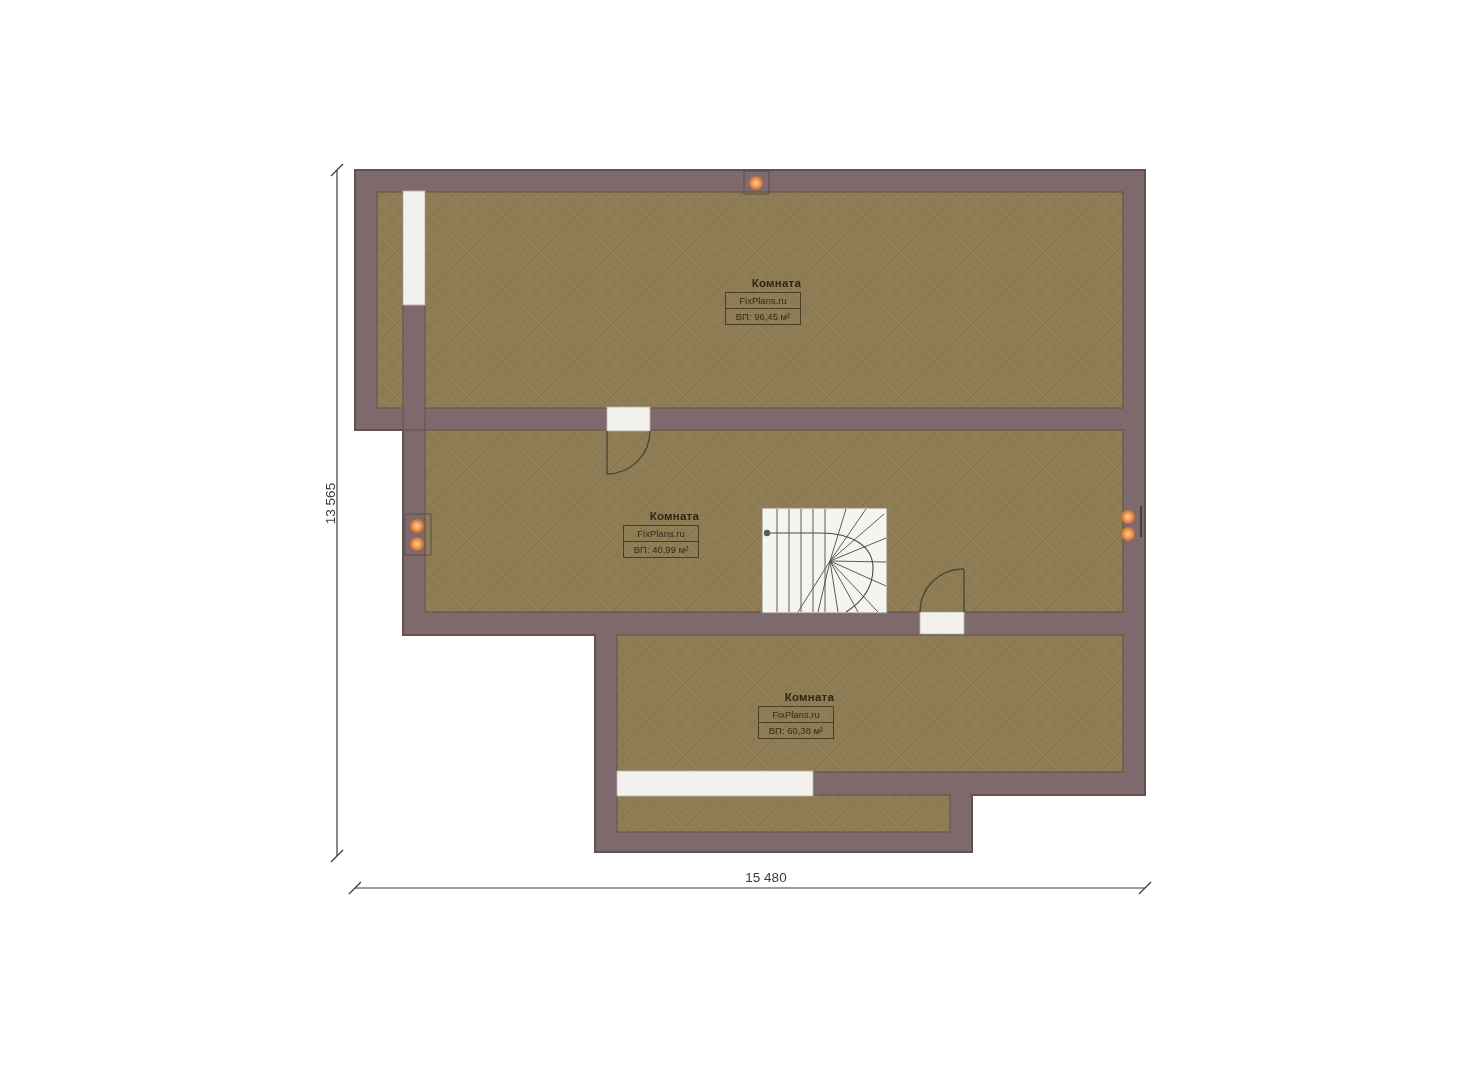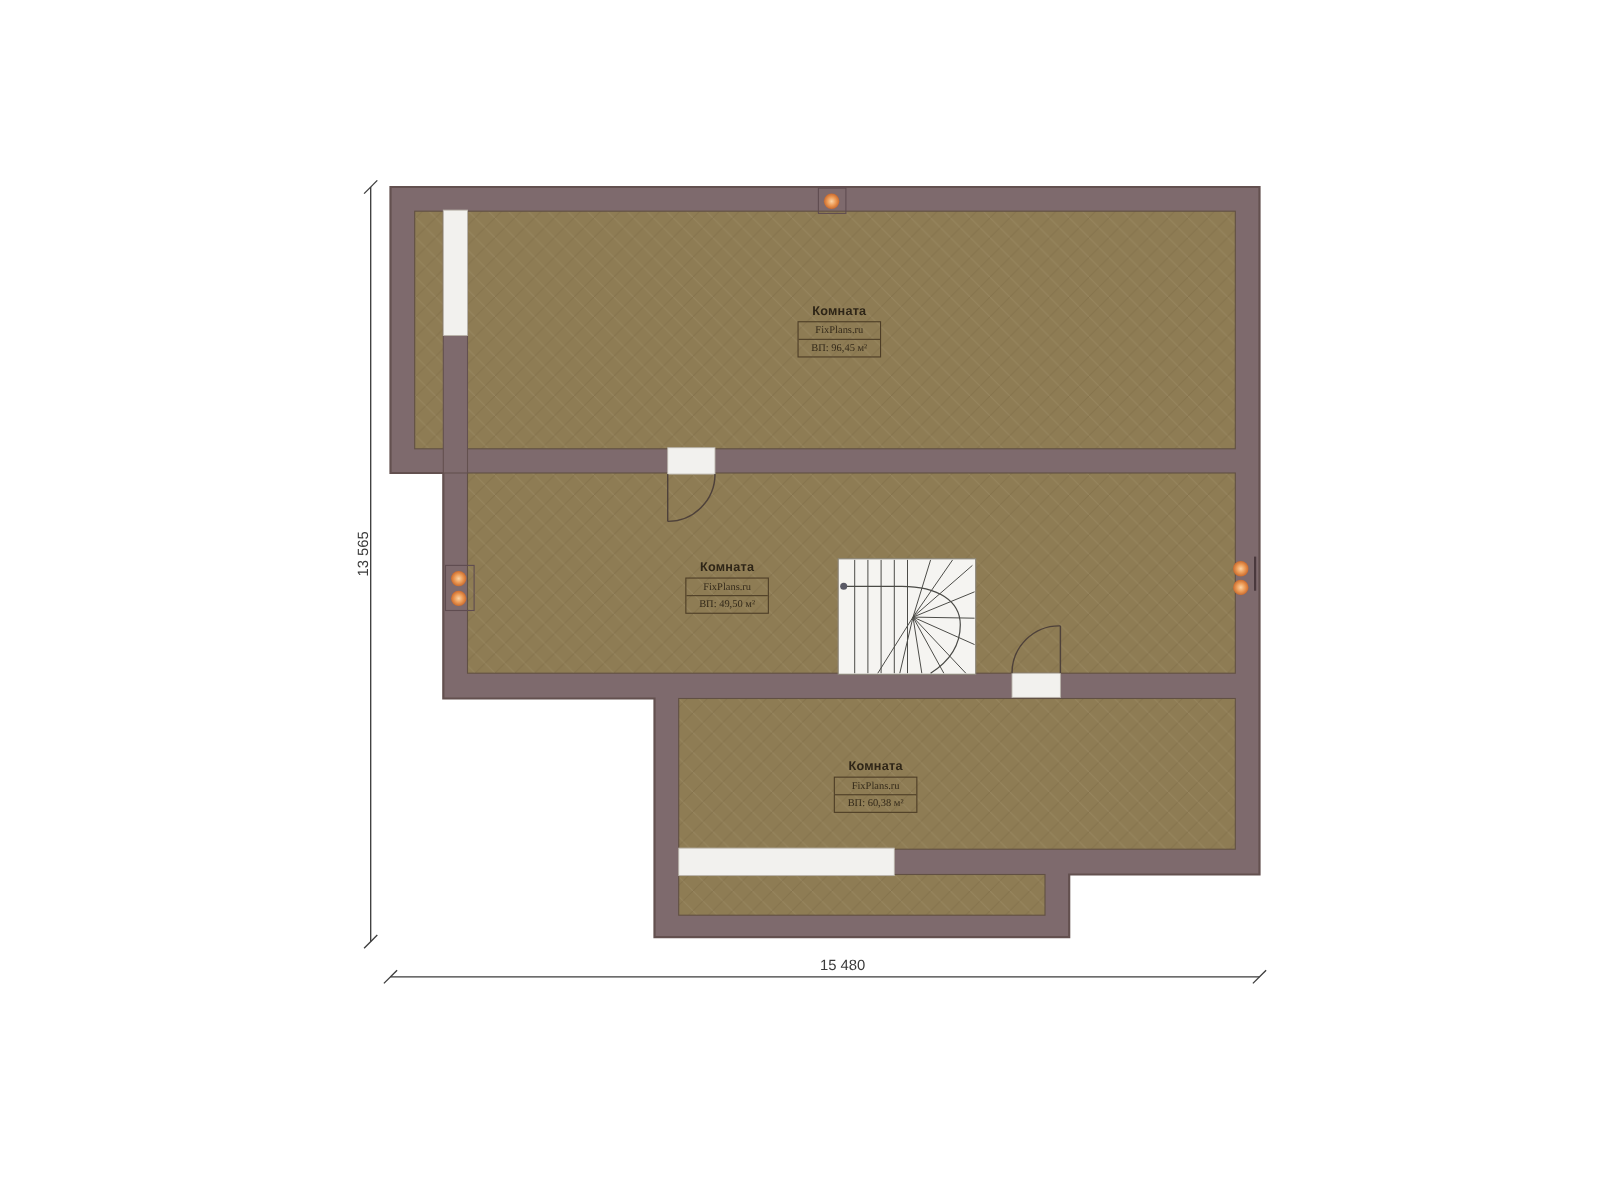--- a/index.html
+++ b/index.html
@@ -3,23 +3,23 @@
 <meta charset="utf-8">
 <style>
   html,body{margin:0;padding:0;width:1474px;height:1080px;background:#ffffff;
     font-family:"Liberation Sans", sans-serif;overflow:hidden;}
   .stage{position:relative;width:1474px;height:1080px;}
   .plan-svg{position:absolute;left:0;top:0;}
 
   
   .room-label{position:absolute;transform:translateX(-50%);text-align:center;}
   .room-name{font-size:11.5px;font-weight:bold;color:#2e2517;letter-spacing:.2px;
-    margin-bottom:3px;white-space:nowrap;}
+    margin-bottom:3px;white-space:nowrap;text-align:right;}
   .room-box{border:1px solid #4d3d26;display:inline-block;min-width:74px;}
-  .room-box-row{font-size:9.5px;color:#342a1a;padding:1.5px 5px;white-space:nowrap;line-height:12px;font-family:Liberation Serif, serif;}
+  .room-box-row{font-size:9.5px;color:#342a1a;padding:1.5px 5px;white-space:nowrap;line-height:12px;}
   .room-box-row.area{border-top:1px solid #4d3d26;}
 
   
   .dim-label{position:absolute;font-size:13.5px;color:#3b3b3b;white-space:nowrap;}
   .dim-label.v{transform:rotate(-90deg);transform-origin:center center;}
 </style>
 </head>
 <body>
 
 <div class="stage">
@@ -111,21 +111,21 @@
     <div class="room-box">
       <div class="room-box-row">FixPlans.ru</div>
       <div class="room-box-row area">ВП: 96,45 м²</div>
     </div>
   </div>
 
   <div class="room-label" style="left:661px;top:510px;">
     <div class="room-name">Комната</div>
     <div class="room-box">
       <div class="room-box-row">FixPlans.ru</div>
-      <div class="room-box-row area">ВП: 49,50 м²</div>
+      <div class="room-box-row area">ВП: 40,99 м²</div>
     </div>
   </div>
 
   <div class="room-label" style="left:796px;top:691px;">
     <div class="room-name">Комната</div>
     <div class="room-box">
       <div class="room-box-row">FixPlans.ru</div>
       <div class="room-box-row area">ВП: 60,38 м²</div>
     </div>
   </div>

